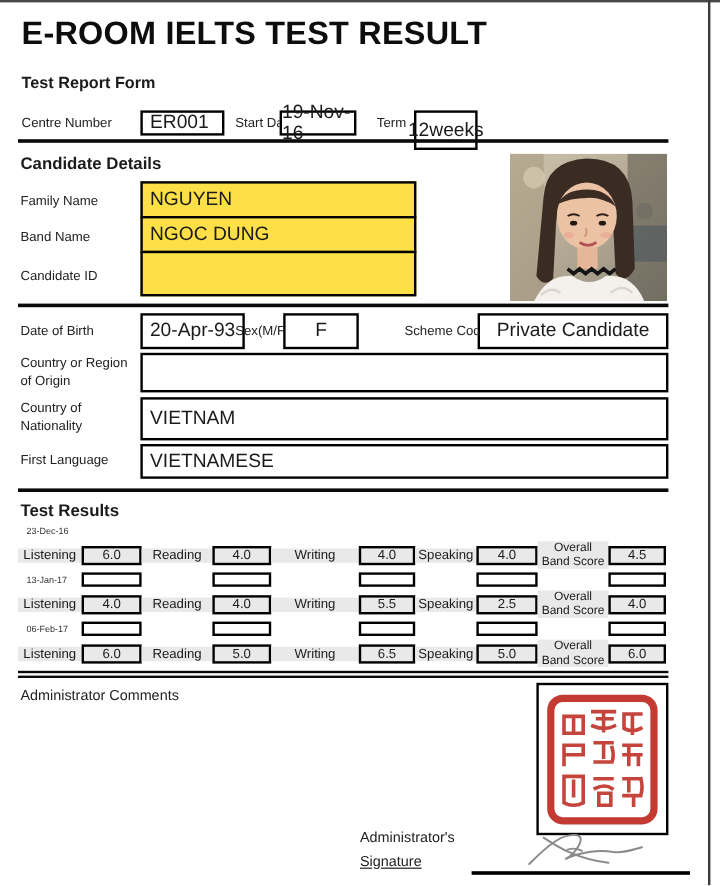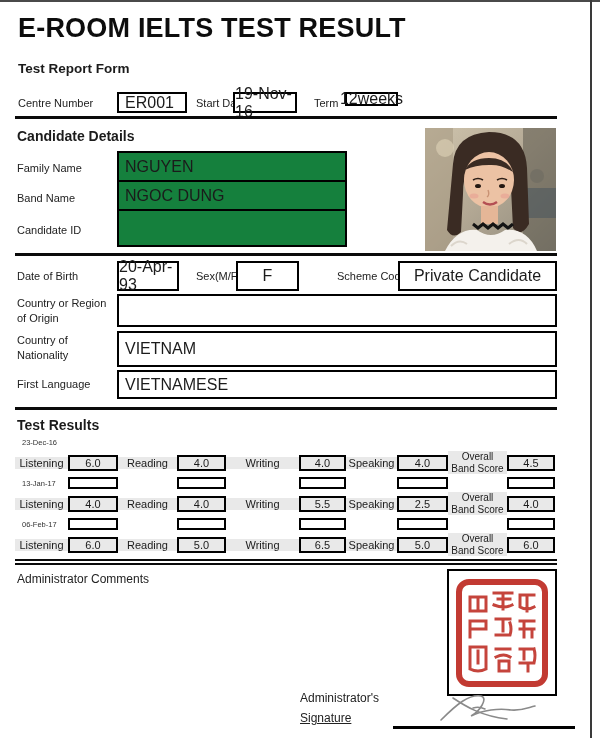--- a/index.html
+++ b/index.html
@@ -13,21 +13,21 @@
 
   #top-edge{left:0;top:0;width:600px;height:2px;background:#4a4a4a;}
   #right-edge{left:590px;top:0;width:2px;height:738px;background:#3a3a3a;}
 
   #title{left:18px;top:13px;font-size:27px;font-weight:bold;letter-spacing:0.2px;color:#0d0d0d;}
   #subtitle{left:18px;top:61px;font-size:13.5px;font-weight:bold;}
 
   .fieldbox{border:2px solid #000;background:#fff;font-size:16px;display:flex;align-items:center;}
   .fieldbox.center{justify-content:center;}
   .fieldbox.padded{padding-left:6px;}
-  .fieldbox.gray{background:#15803d;}
+  .fieldbox.gray{background:#fde047;}
 
   .sep{background:#0a0a0a;height:3px;left:15px;width:542px;}
   .sep-double{left:15px;width:542px;height:6px;border-top:2px solid #0a0a0a;border-bottom:2px solid #0a0a0a;background:transparent;}
 
   .sechead{font-size:14px;font-weight:bold;}
 
   
   #results-table{left:15px;top:436px;width:540px;}
   .trow{display:flex;width:540px;}
   .score-row{height:29px;align-items:center;}
@@ -56,21 +56,21 @@
   <div class="abs" id="right-edge"></div>
 
   <div class="abs" id="title">E-ROOM IELTS TEST RESULT</div>
   <div class="abs" id="subtitle">Test Report Form</div>
 
   <div class="abs lbl" style="left:18px;top:97px;">Centre Number</div>
   <div class="abs fieldbox padded" style="left:117px;top:92px;width:70px;height:21px;">ER001</div>
   <div class="abs lbl" style="left:196px;top:97px;">Start Date</div>
   <div class="abs fieldbox center" style="left:233px;top:92px;width:64px;height:21px;">19-Nov-16</div>
   <div class="abs lbl" style="left:314px;top:97px;">Term</div>
-  <div class="abs fieldbox center" style="left:345px;top:92px;width:53px;height:14px;">12weeks</div>
+  <div class="abs fieldbox center" style="left:345px;top:92px;width:53px;height:33px;">12weeks</div>
 
   <div class="abs sep" style="top:116px;"></div>
 
   <div class="abs sechead" style="left:17px;top:128px;">Candidate Details</div>
 
   <div class="abs lbl" style="left:17px;top:162px;">Family Name</div>
   <div class="abs fieldbox gray padded" style="left:117px;top:151px;width:230px;height:31px;">NGUYEN</div>
 
   <div class="abs lbl" style="left:17px;top:192px;">Band Name</div>
   <div class="abs fieldbox gray padded" style="left:117px;top:180px;width:230px;height:31px;">NGOC DUNG</div>
@@ -107,21 +107,21 @@
       <rect x="56" y="78" width="17" height="18" fill="#e5b697"></rect>
       <path d="M48 96 l5 4 5 -4 5 4 5 -4 5 4 5 -4 5 4 5 -4" stroke="#141414" stroke-width="3" fill="none"></path>
       <path d="M20 123 Q32 100 52 102 Q66 112 80 102 Q102 100 112 123 Z" fill="#f4f1ec"></path>
       <path d="M26 118 q8 -8 16 -2 M84 116 q10 -8 18 0" stroke="#dcd6cc" stroke-width="2" fill="none"></path>
     </svg>
   </div>
 
   <div class="abs sep" style="top:253px;"></div>
 
   <div class="abs lbl" style="left:17px;top:270px;">Date of Birth</div>
-  <div class="abs fieldbox center" style="left:117px;top:261px;width:62px;height:30px;">20-Apr-93</div>
+  <div class="abs fieldbox center" style="left:117px;top:261px;width:87px;height:30px;">20-Apr-93</div>
   <div class="abs lbl" style="left:196px;top:270px;">Sex(M/F)</div>
   <div class="abs fieldbox center" style="left:236px;top:261px;width:63px;height:30px;">F</div>
   <div class="abs lbl" style="left:337px;top:270px;">Scheme Code</div>
   <div class="abs fieldbox center" style="left:398px;top:261px;width:159px;height:30px;">Private Candidate</div>
 
   <div class="abs lbl2" style="left:17px;top:296px;">
     <div>Country or Region</div>
     <div>of Origin</div>
   </div>
   <div class="abs fieldbox padded" style="left:117px;top:294px;width:440px;height:33px;"></div>

